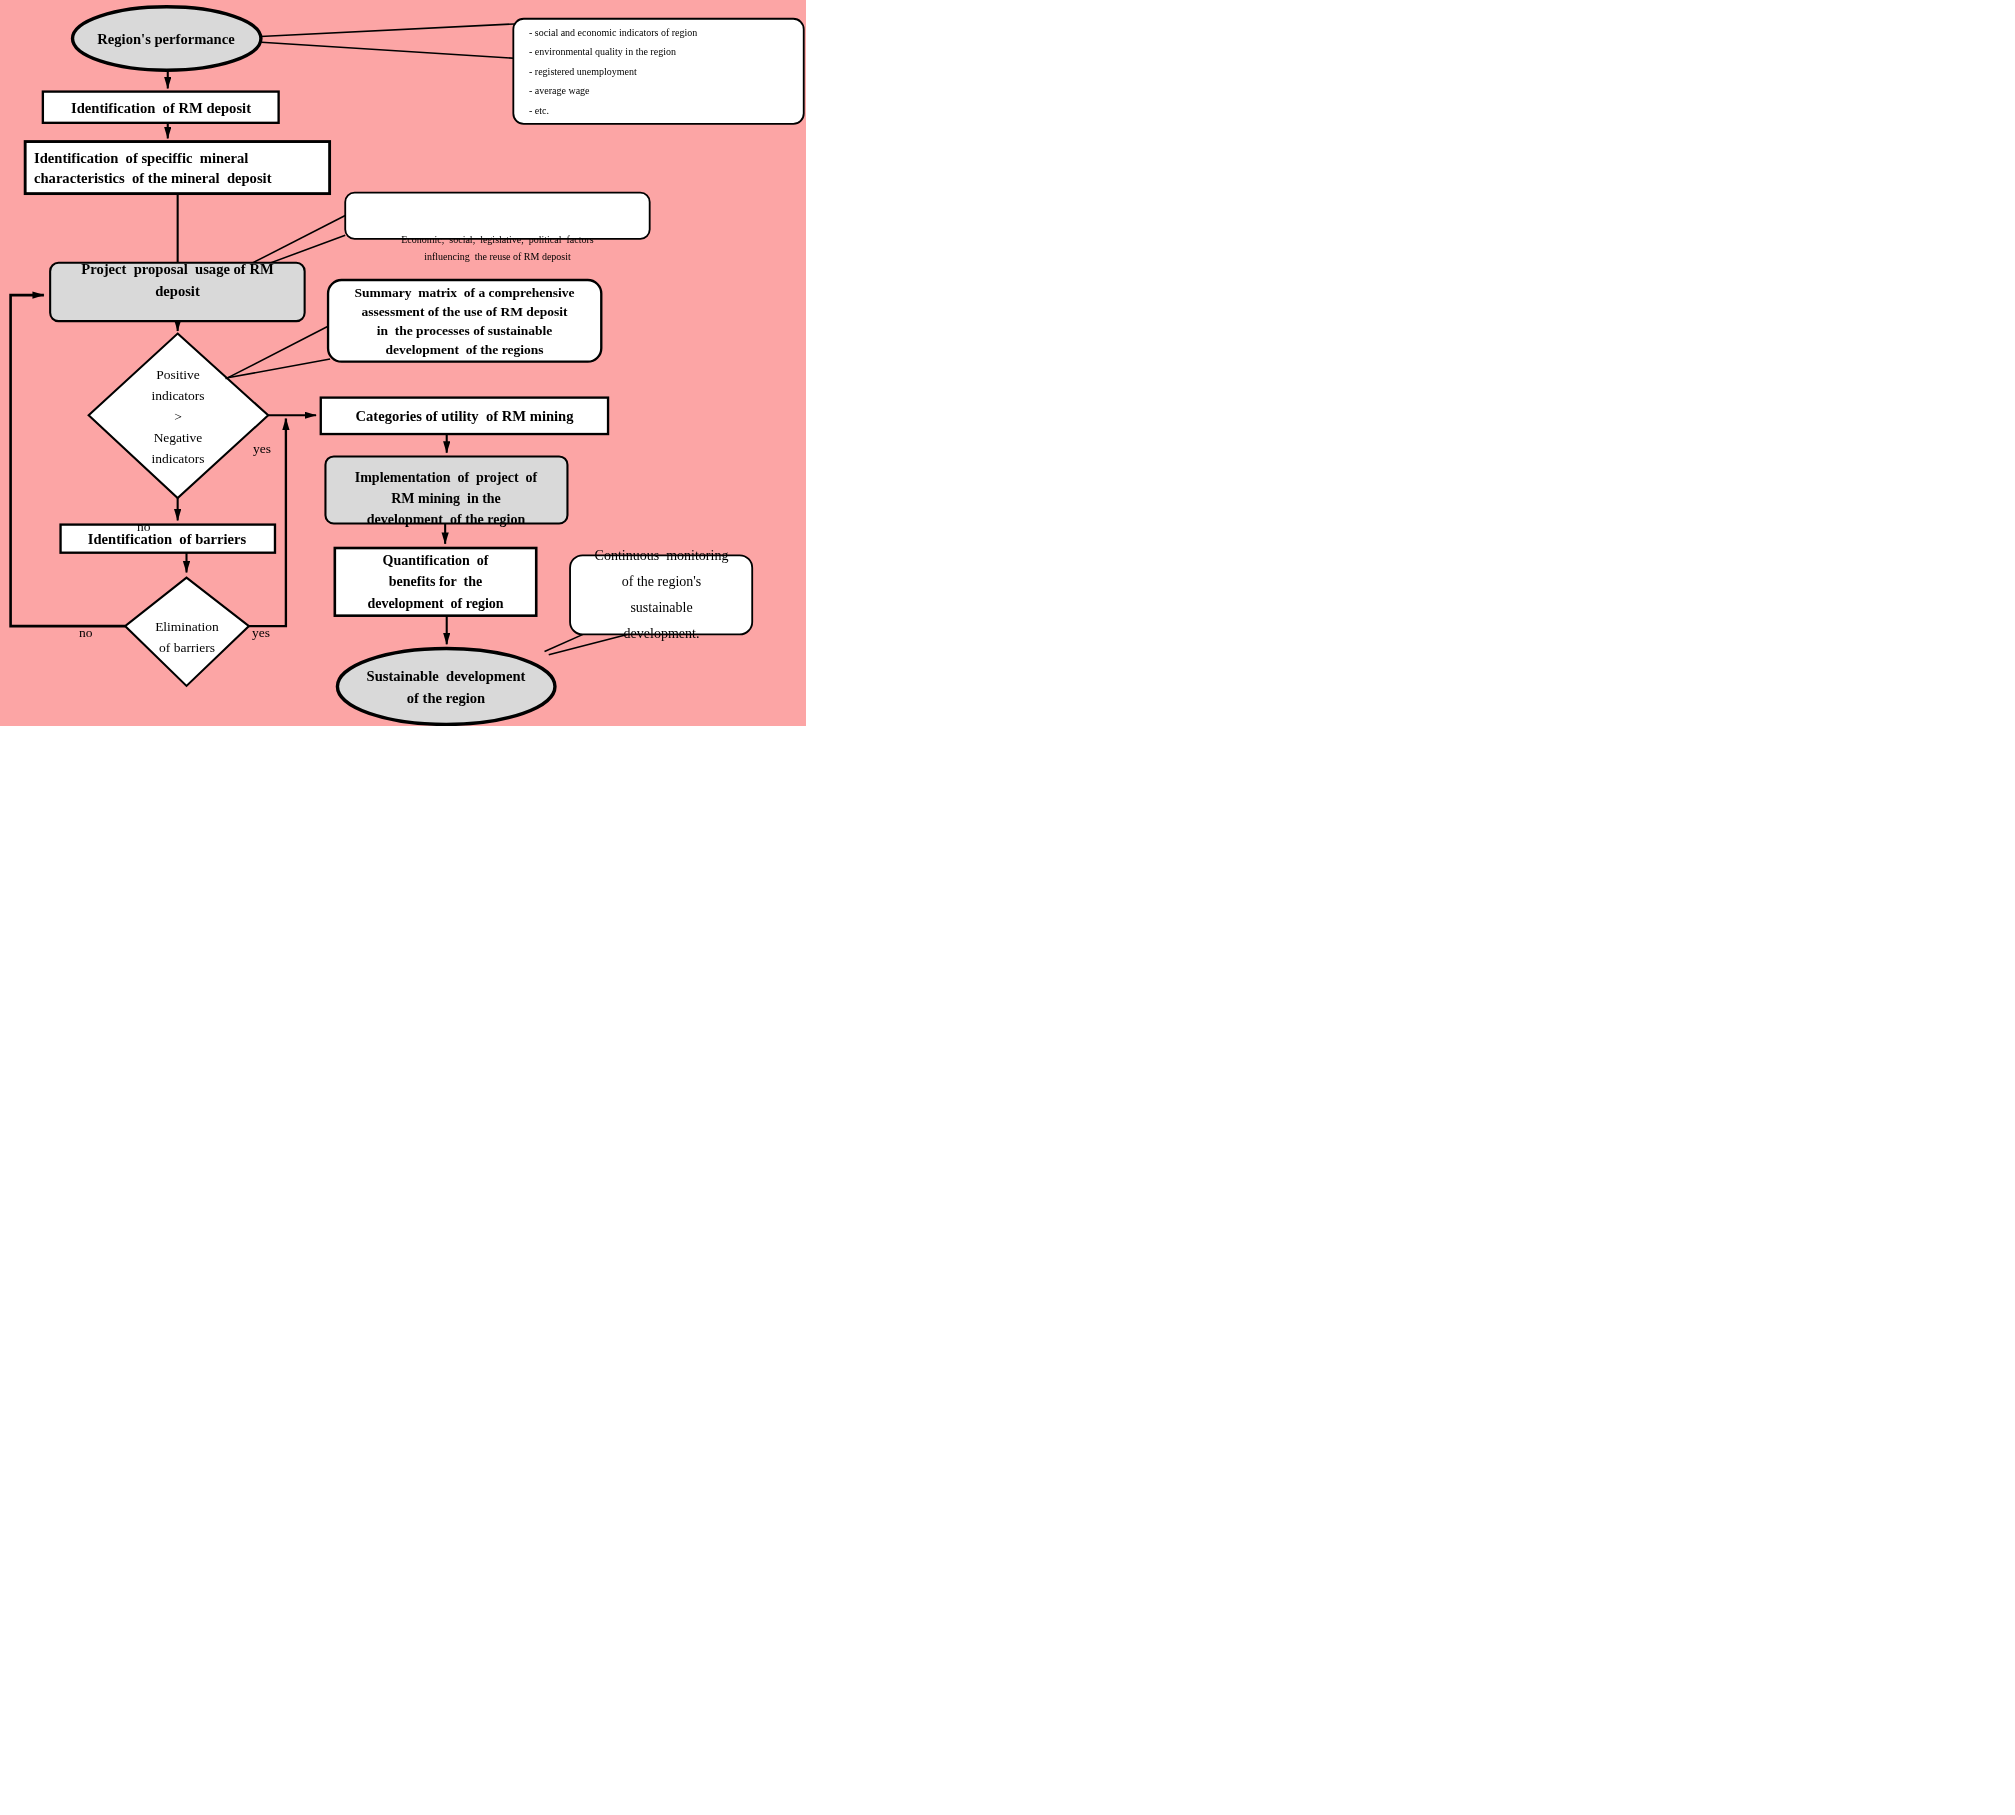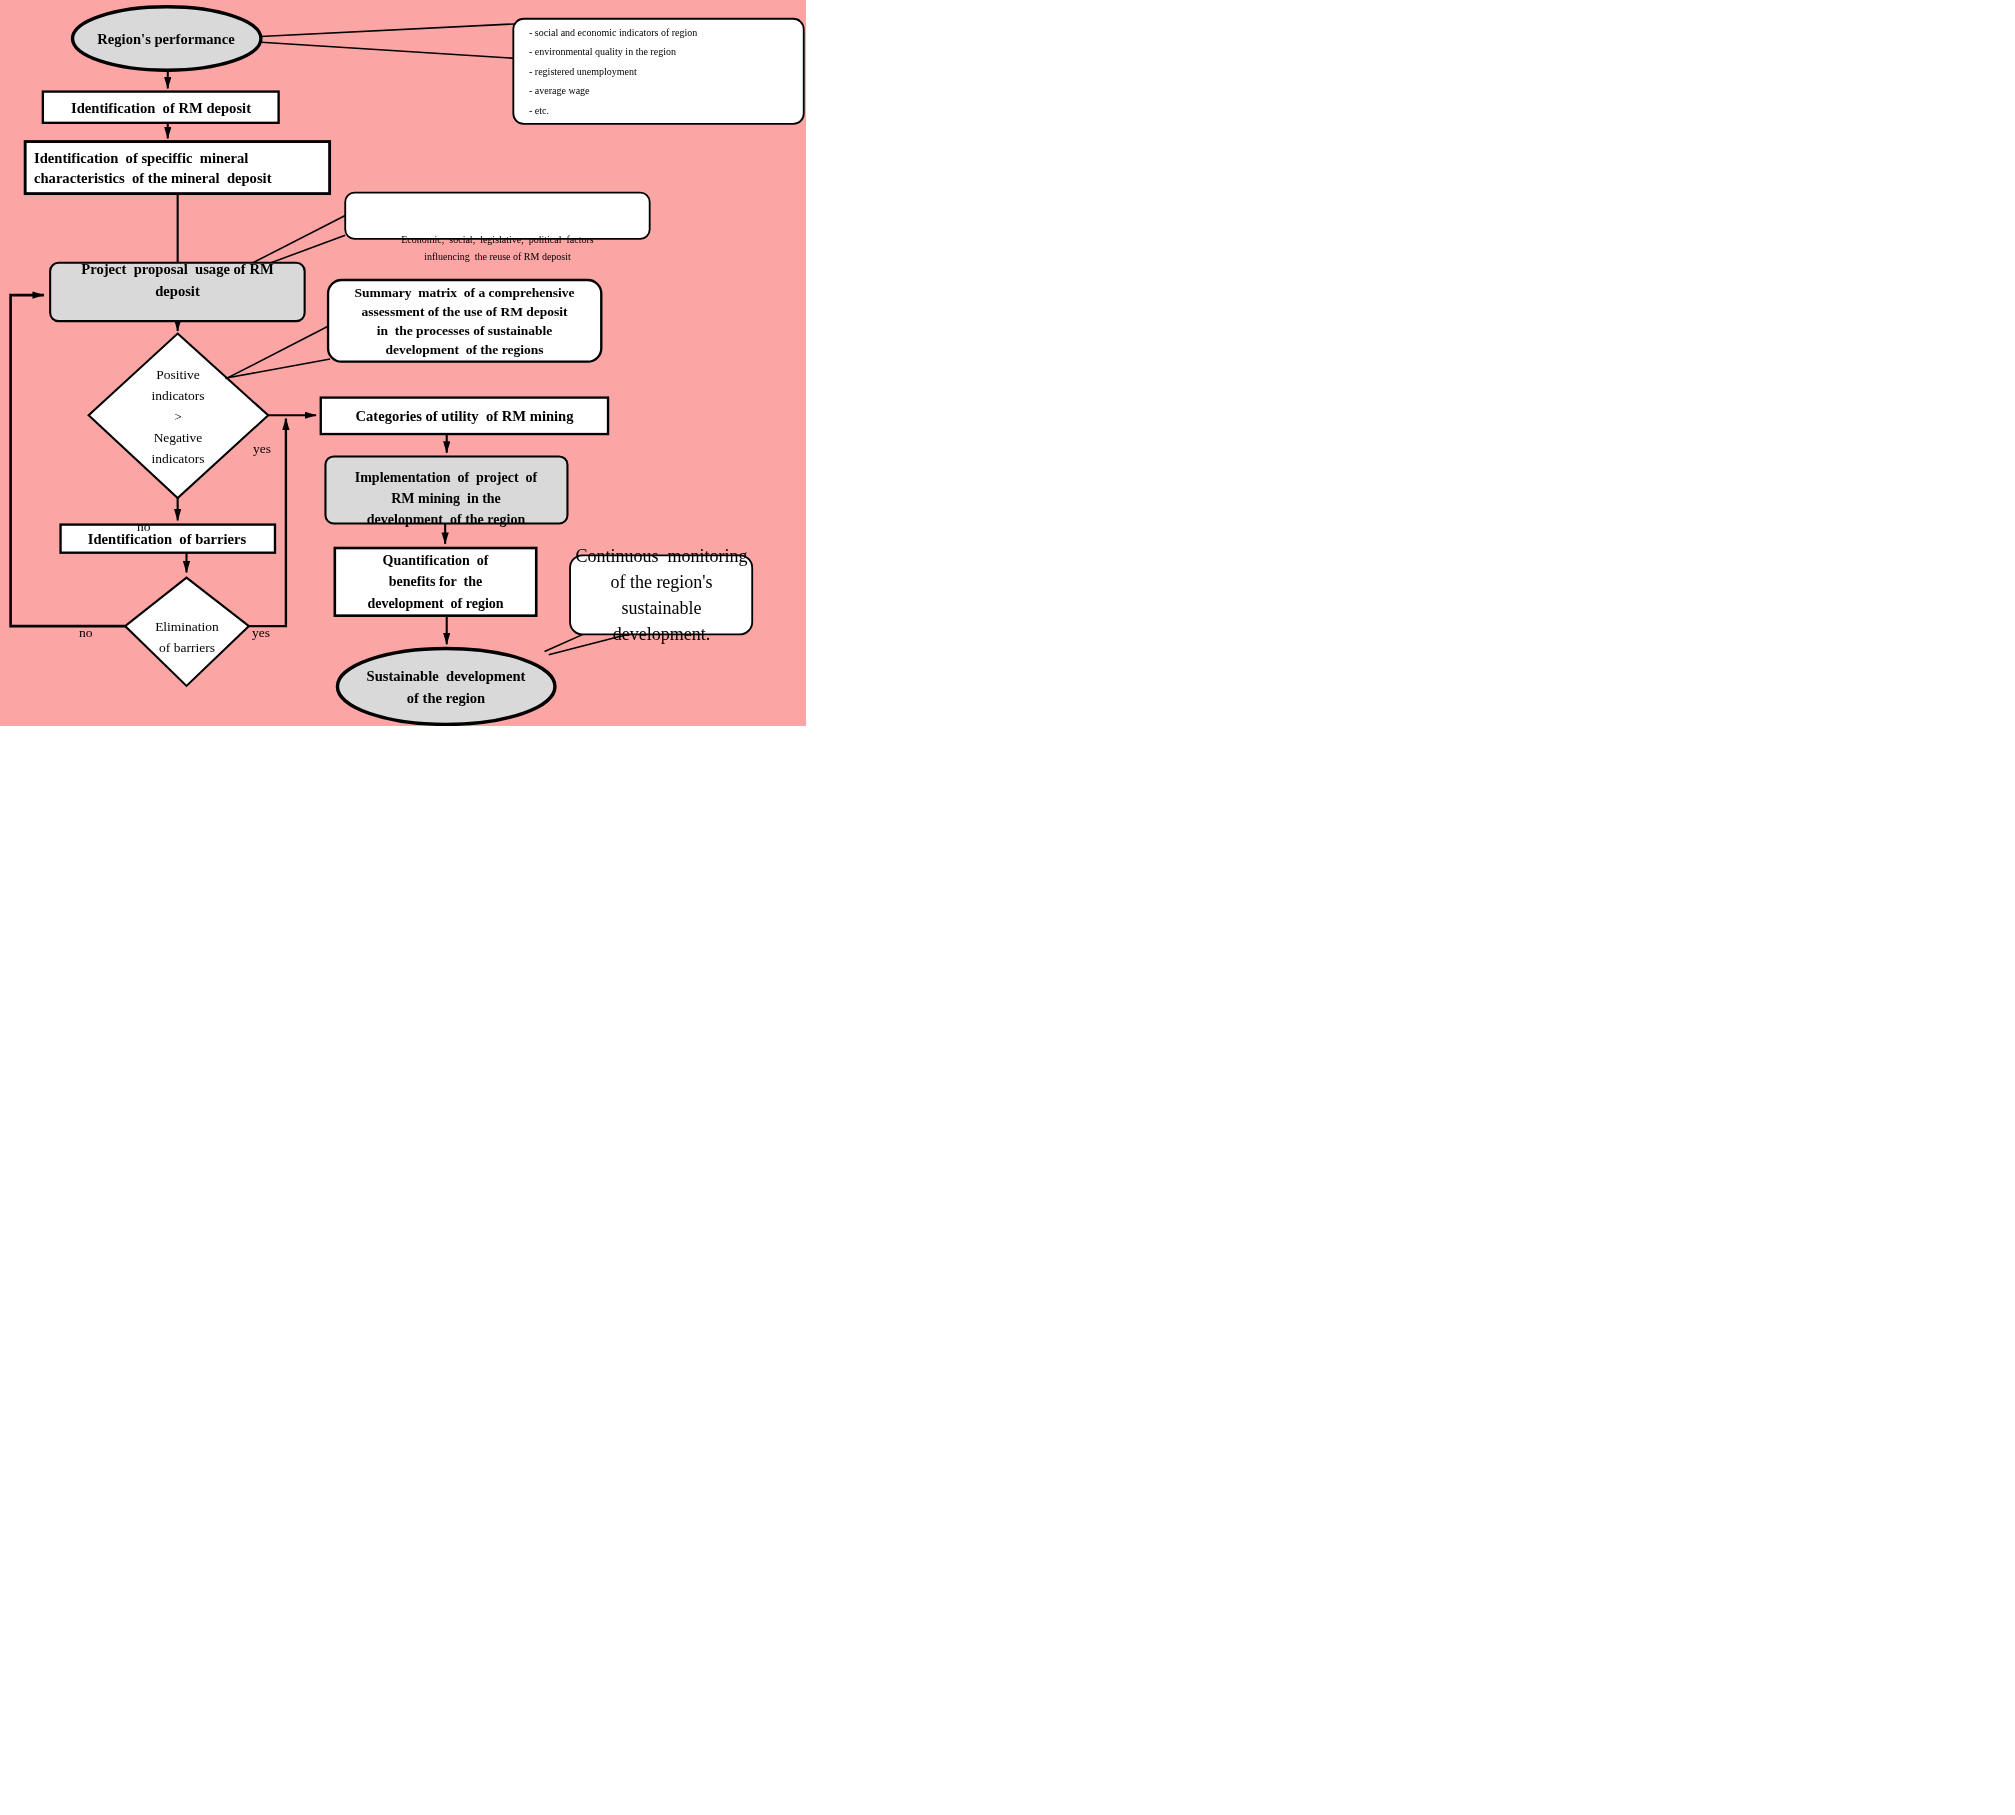--- a/index.html
+++ b/index.html
@@ -5,21 +5,21 @@
   html,body{margin:0;padding:0;background:#ffffff;}
   .canvas{position:relative;width:806px;height:726px;background:#fca5a5;overflow:hidden;
           font-family:"Liberation Serif", serif;color:#000;}
   .wires{position:absolute;left:0;top:0;width:806px;height:726px;}
   .node-text{position:absolute;display:flex;flex-direction:column;align-items:center;
              justify-content:center;text-align:center;white-space:pre-wrap;line-height:1.3;}
   .node-text span{display:block;}
   .align-left{align-items:flex-start;text-align:left;}
   .bold{font-weight:700;}
   .edge-label{position:absolute;font-size:13.5px;white-space:pre;margin-top:18px;}
-  .f24{font-size:18px;line-height:17.7px;gap:8px;}
+  .f24{font-size:14px;line-height:17.7px;gap:8px;}
   .f25{font-size:10px;line-height:17px;}
   .f26{font-size:13.5px;line-height:21px;}
   .f26t{font-size:13.5px;line-height:19px;}
   .f27{font-size:14px;line-height:21.3px;}
   .f28{font-size:14.6px;line-height:22px;}
   .lh375{line-height:19.5px;}
 </style>
 </head>
 <body>
 

